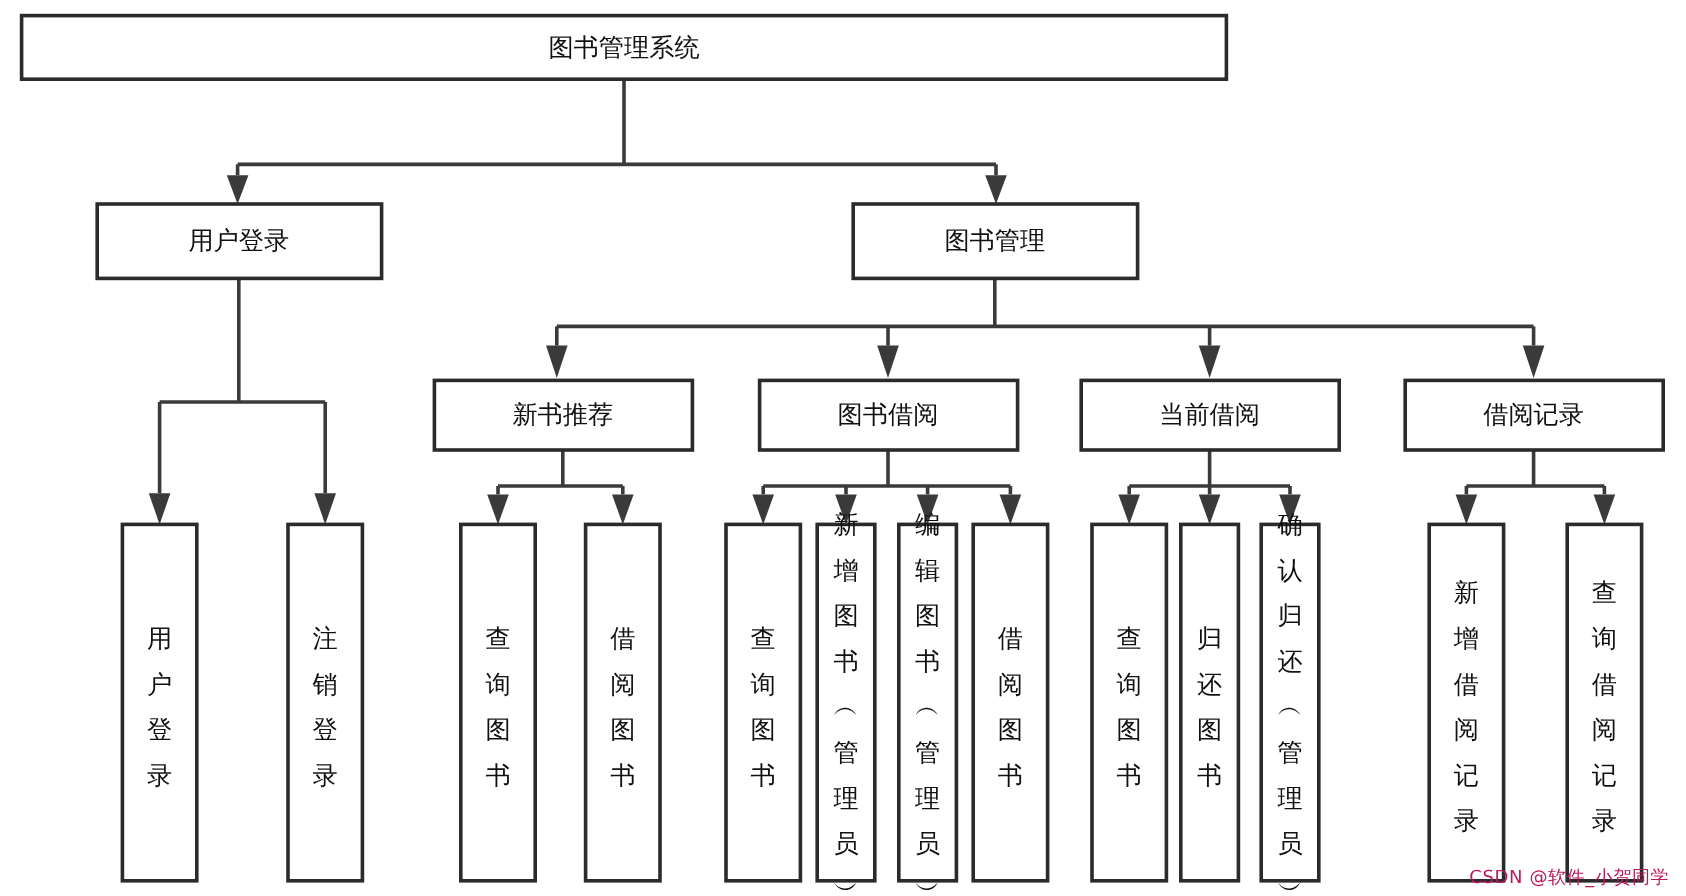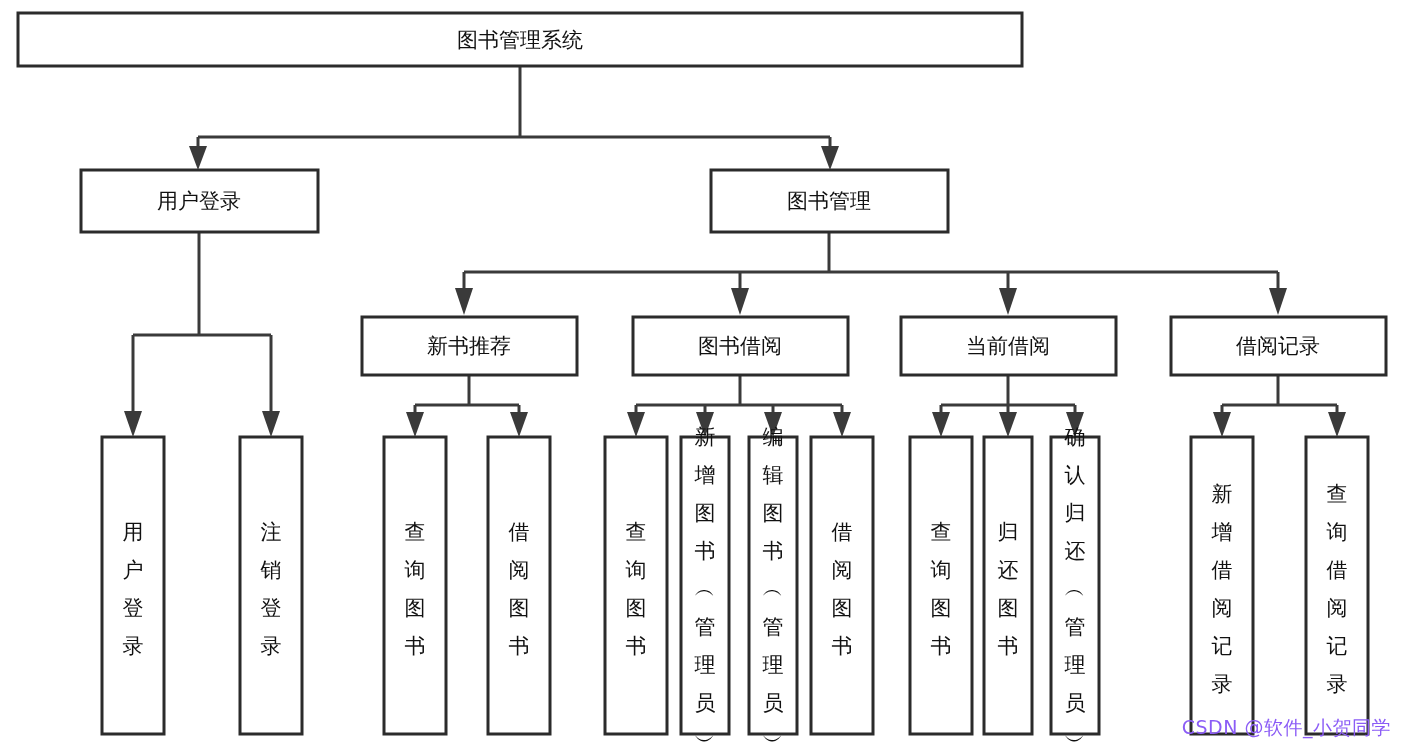--- a/index.html
+++ b/index.html
@@ -57,22 +57,22 @@
     text-anchor: middle;
   }
   .leaf-label tspan {
     font-family: "DejaVu Sans", "Liberation Sans", sans-serif;
   }
   .watermark-text {
     position: absolute;
     right: 14px;
     bottom: 6px;
     font-family: "DejaVu Sans", "Liberation Sans", sans-serif;
-    font-size: 19px;
-    color: #8b5cf6;
+    font-size: 15px;
+    color: #be185d;
     letter-spacing: 0.5px;
     white-space: nowrap;
     pointer-events: none;
   }
 </style>
 </head>
 <body>
 
 <div id="diagram-root">
 

